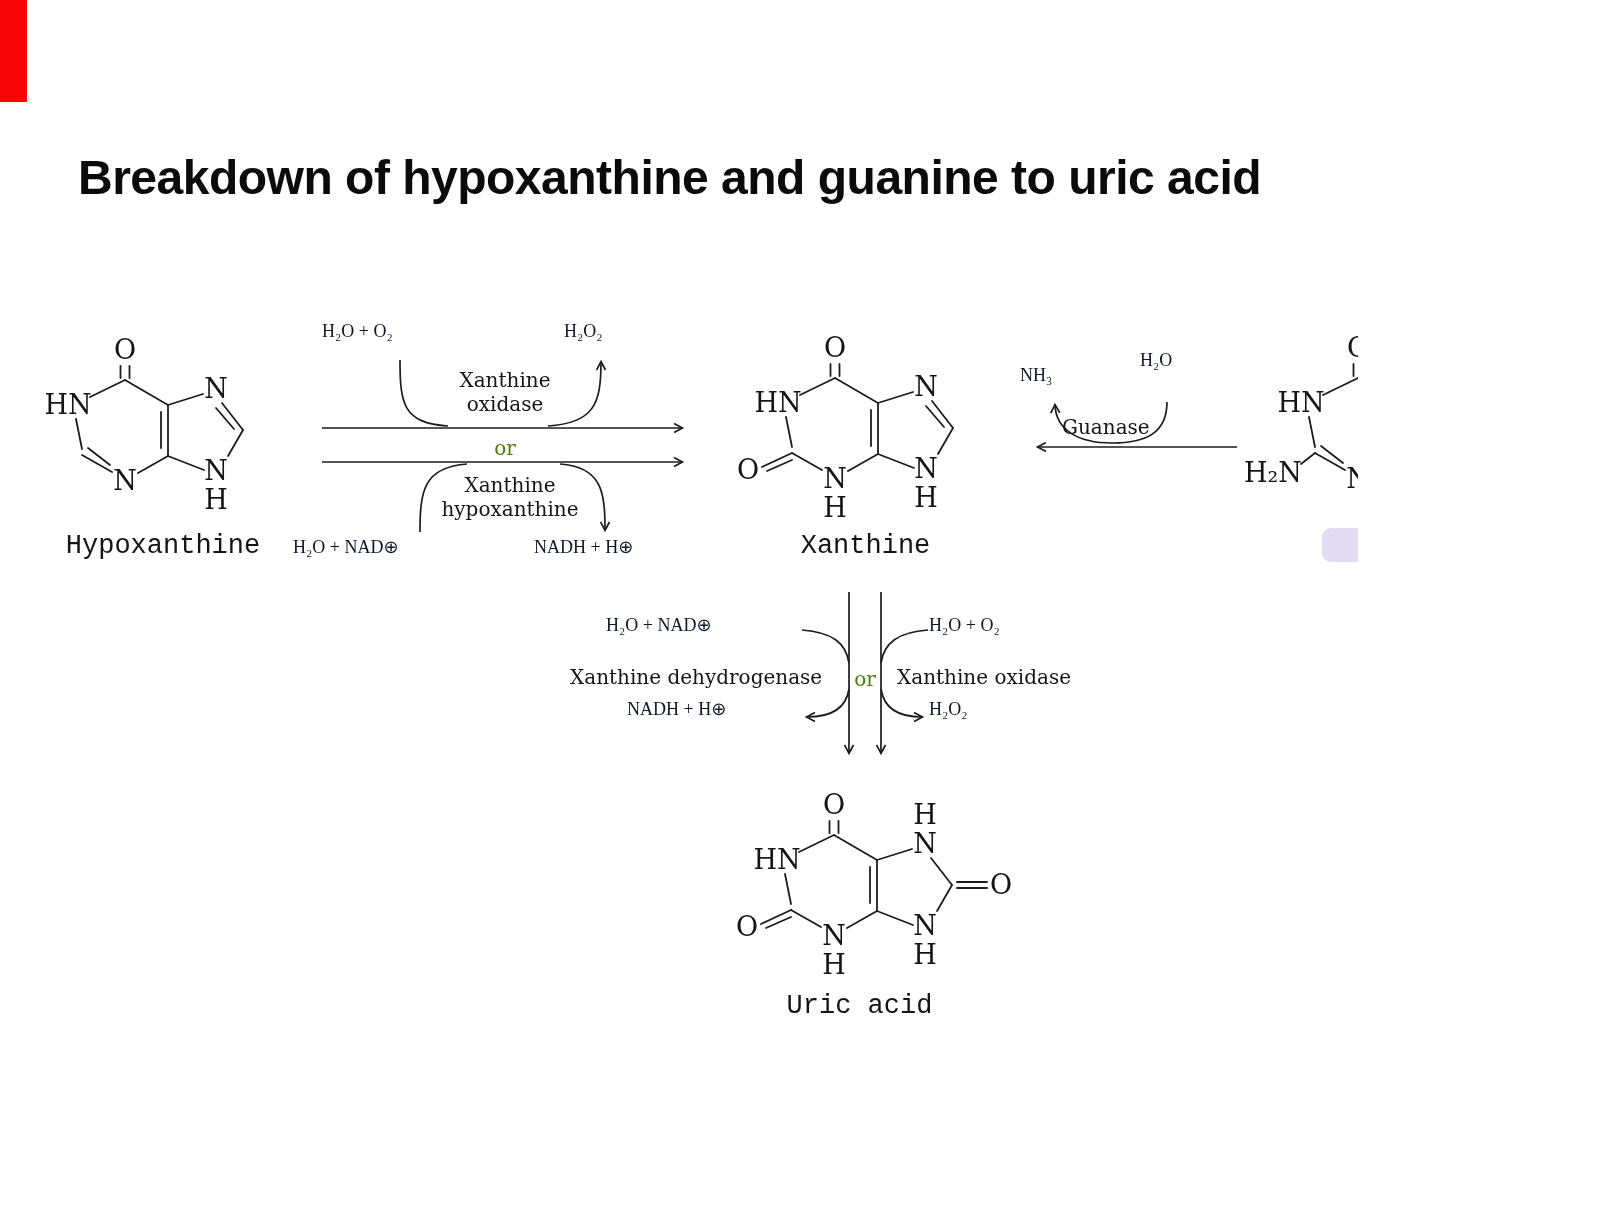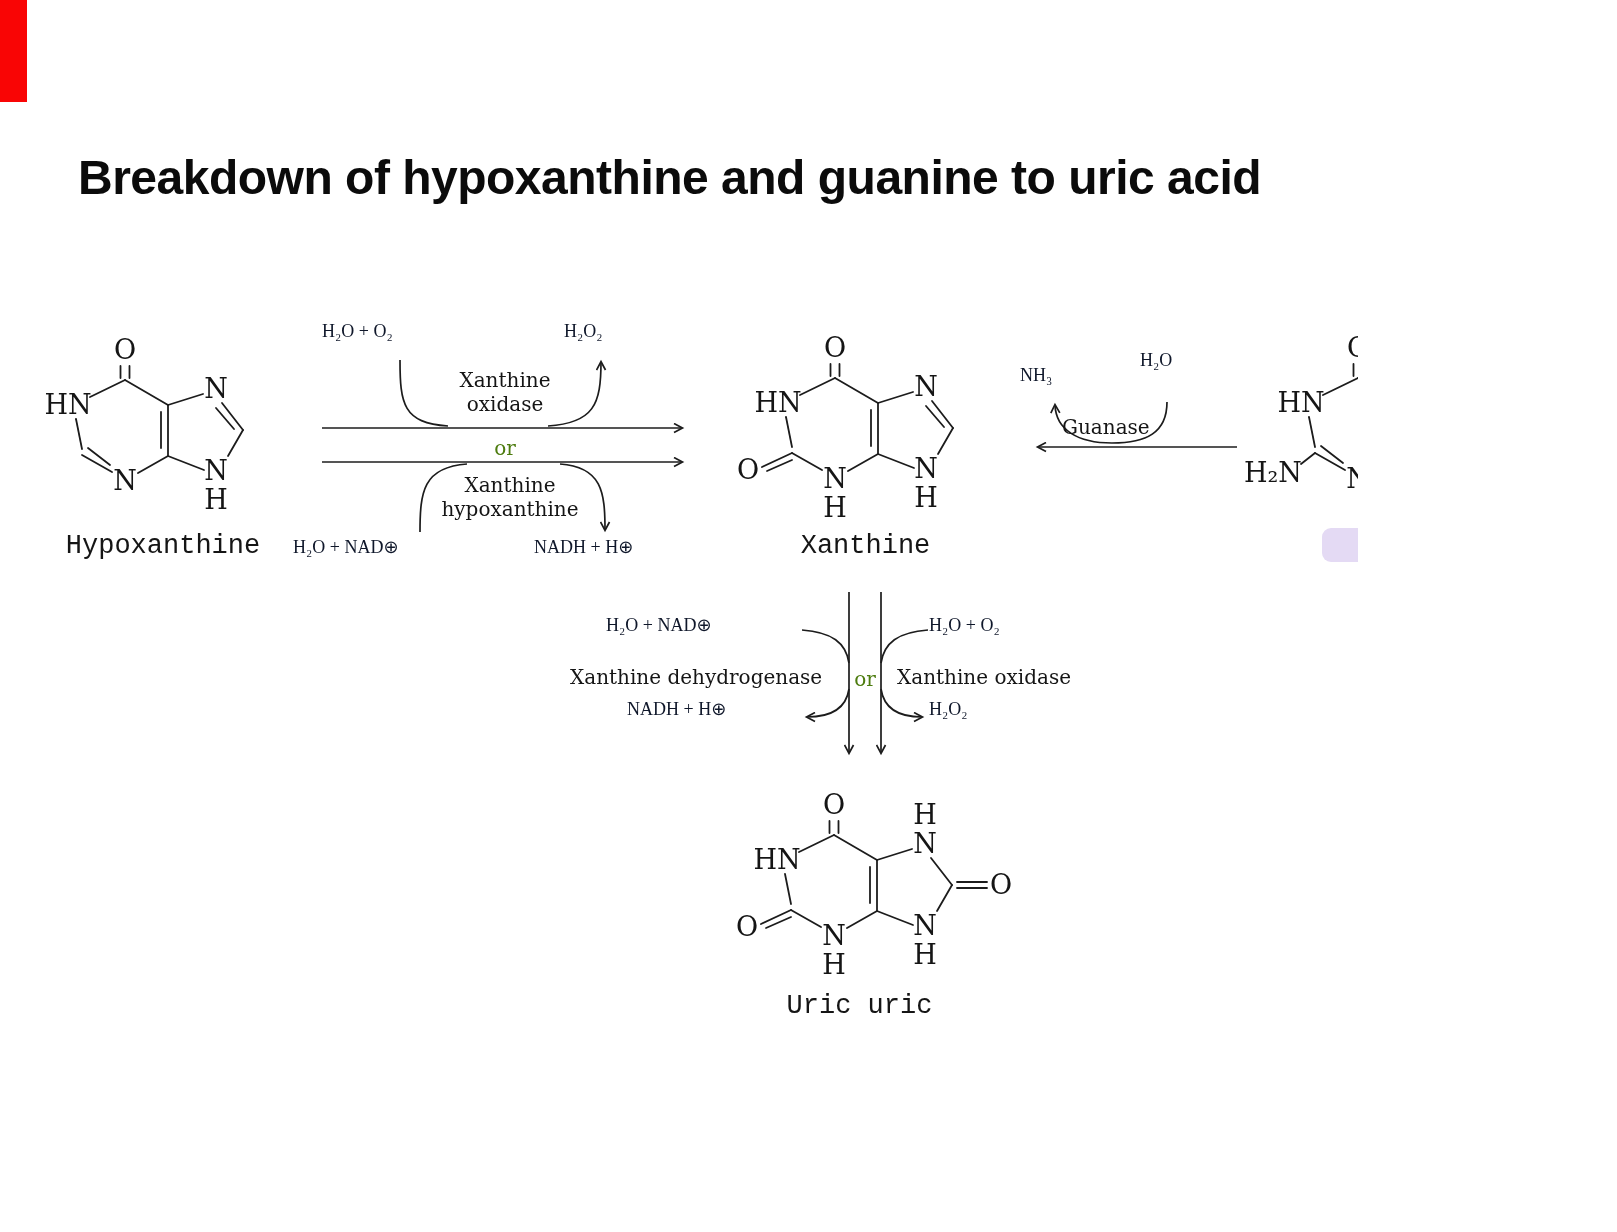--- a/index.html
+++ b/index.html
@@ -169,21 +169,21 @@
     <text class="atom" x="282" y="107">O</text>
     <text class="atom" x="28" y="149">O</text>
     <text class="atom" x="115" y="158">N</text>
     <text class="atom" x="115" y="187">H</text>
     <text class="atom" x="206" y="148">N</text>
     <text class="atom" x="206" y="177">H</text>
   </svg>
 
   <div class="mol-label" style="left:38px;top:531px;width:250px">Hypoxanthine</div>
   <div class="mol-label" style="left:758px;top:531px;width:215px">Xanthine</div>
-  <div class="mol-label" style="left:757px;top:991px;width:205px">Uric uric</div>
+  <div class="mol-label" style="left:757px;top:991px;width:205px">Uric acid</div>
 
   <span class="formula" style="left:322px;top:322px">H₂O + O₂</span>
   <span class="formula" style="left:564px;top:322px">H₂O₂</span>
   <div class="enzyme center" style="left:445px;top:369px;width:120px">
     <div>Xanthine</div>
     <div>oxidase</div>
   </div>
   <div class="or-label" style="left:478px;top:436px;width:54px">or</div>
   <div class="enzyme center" style="left:425px;top:474px;width:170px">
     <div>Xanthine</div>

